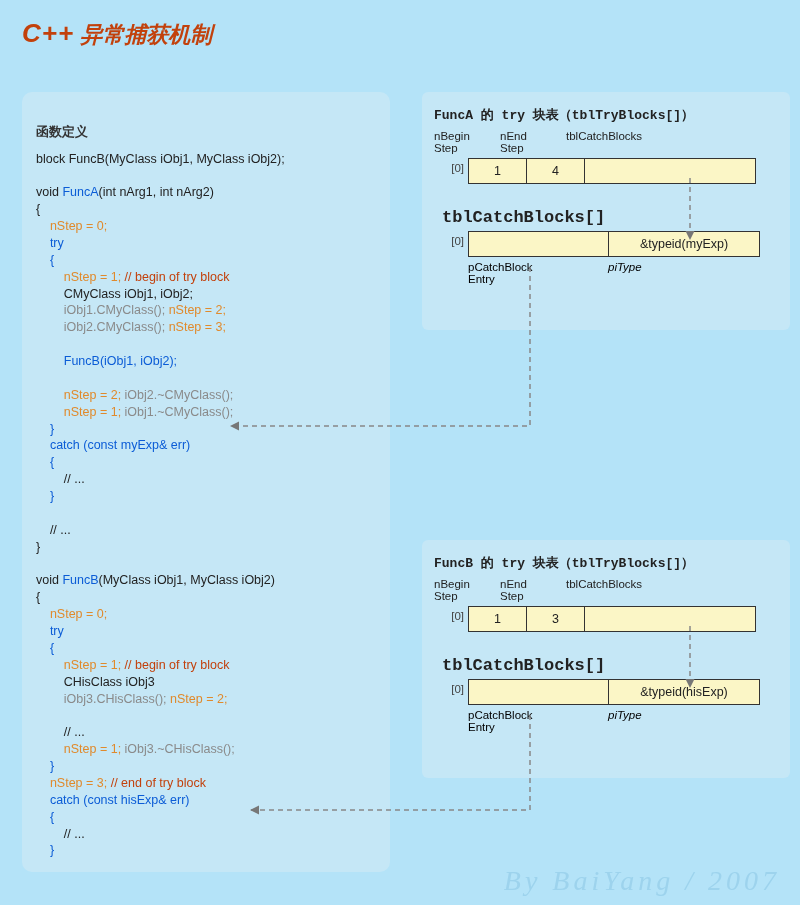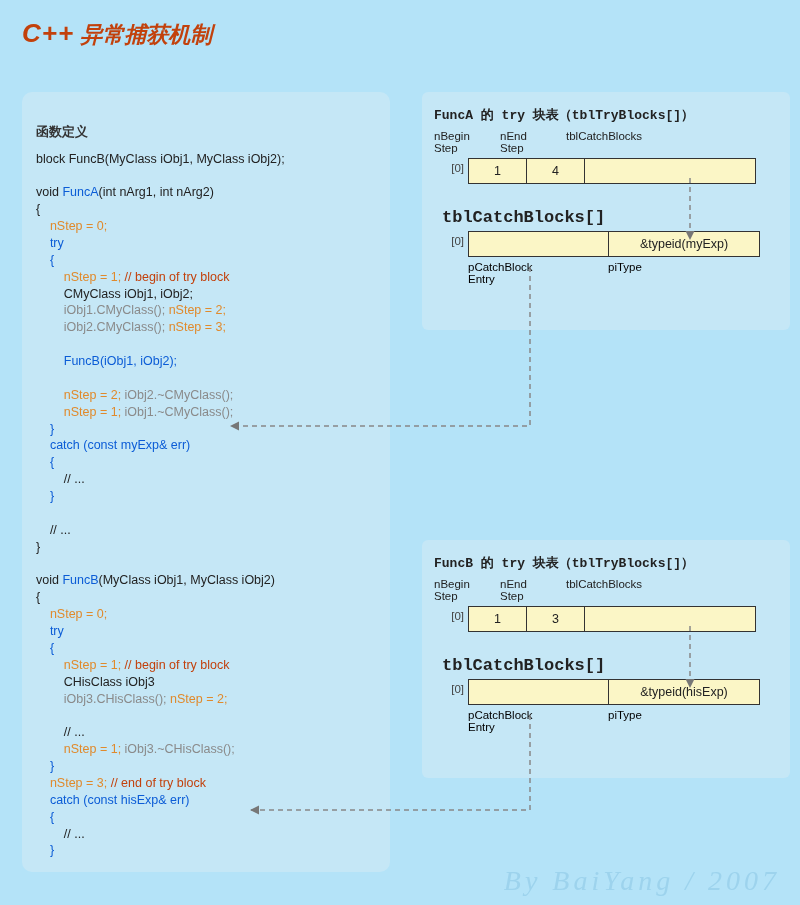--- a/index.html
+++ b/index.html
@@ -113,21 +113,21 @@
     margin-bottom: 4px;
     color: #222;
   }
   .bot-labels {
     display: flex;
     margin-left: 34px;
     margin-top: 4px;
     font-size: 11.5px;
   }
   .bot-labels .lbl1 { width: 140px; }
-  .bot-labels .lbl2 { width: 100px; }
+  .bot-labels .lbl2 { width: 100px; font-style: italic; }
 
   .footer {
     position: absolute;
     right: 20px;
     bottom: 8px;
     font-size: 28px;
     color: #9dd3ed;
     font-family: Georgia, serif;
     letter-spacing: 4px;
     font-style: italic;

